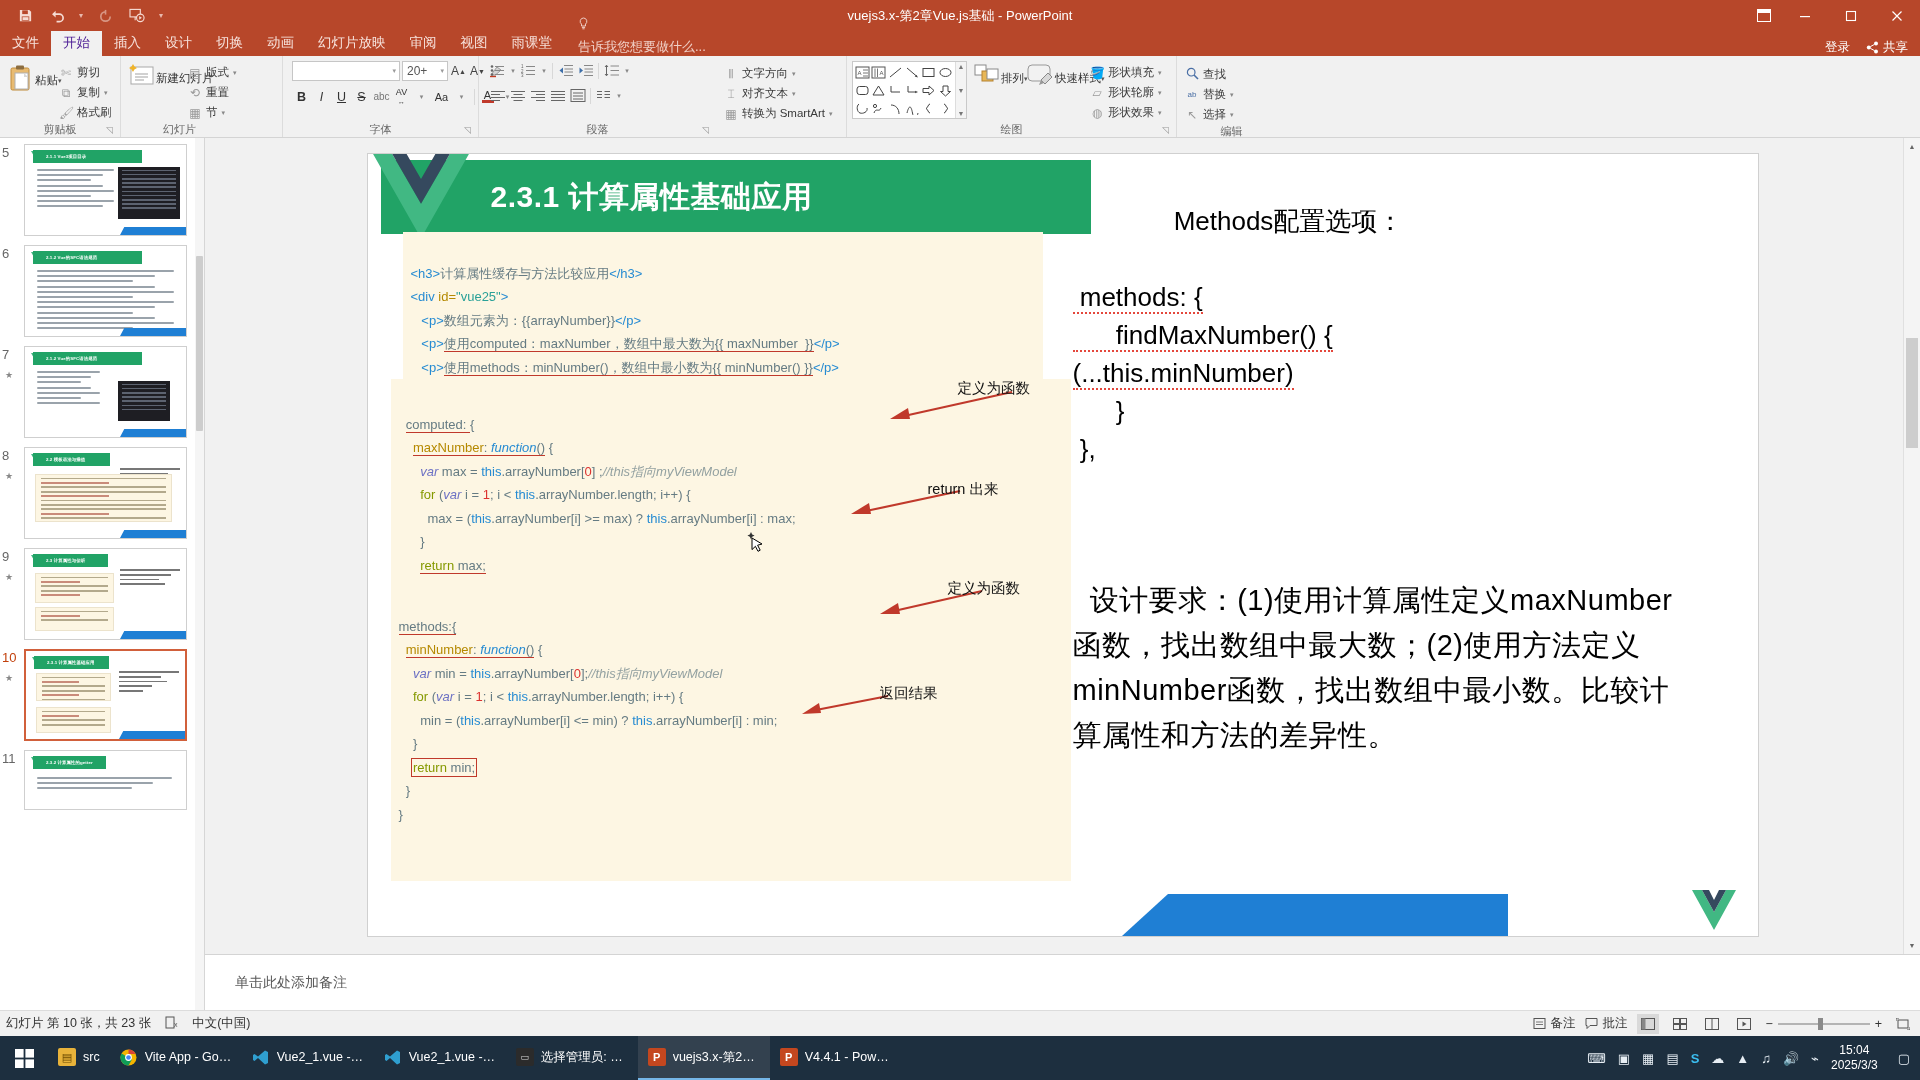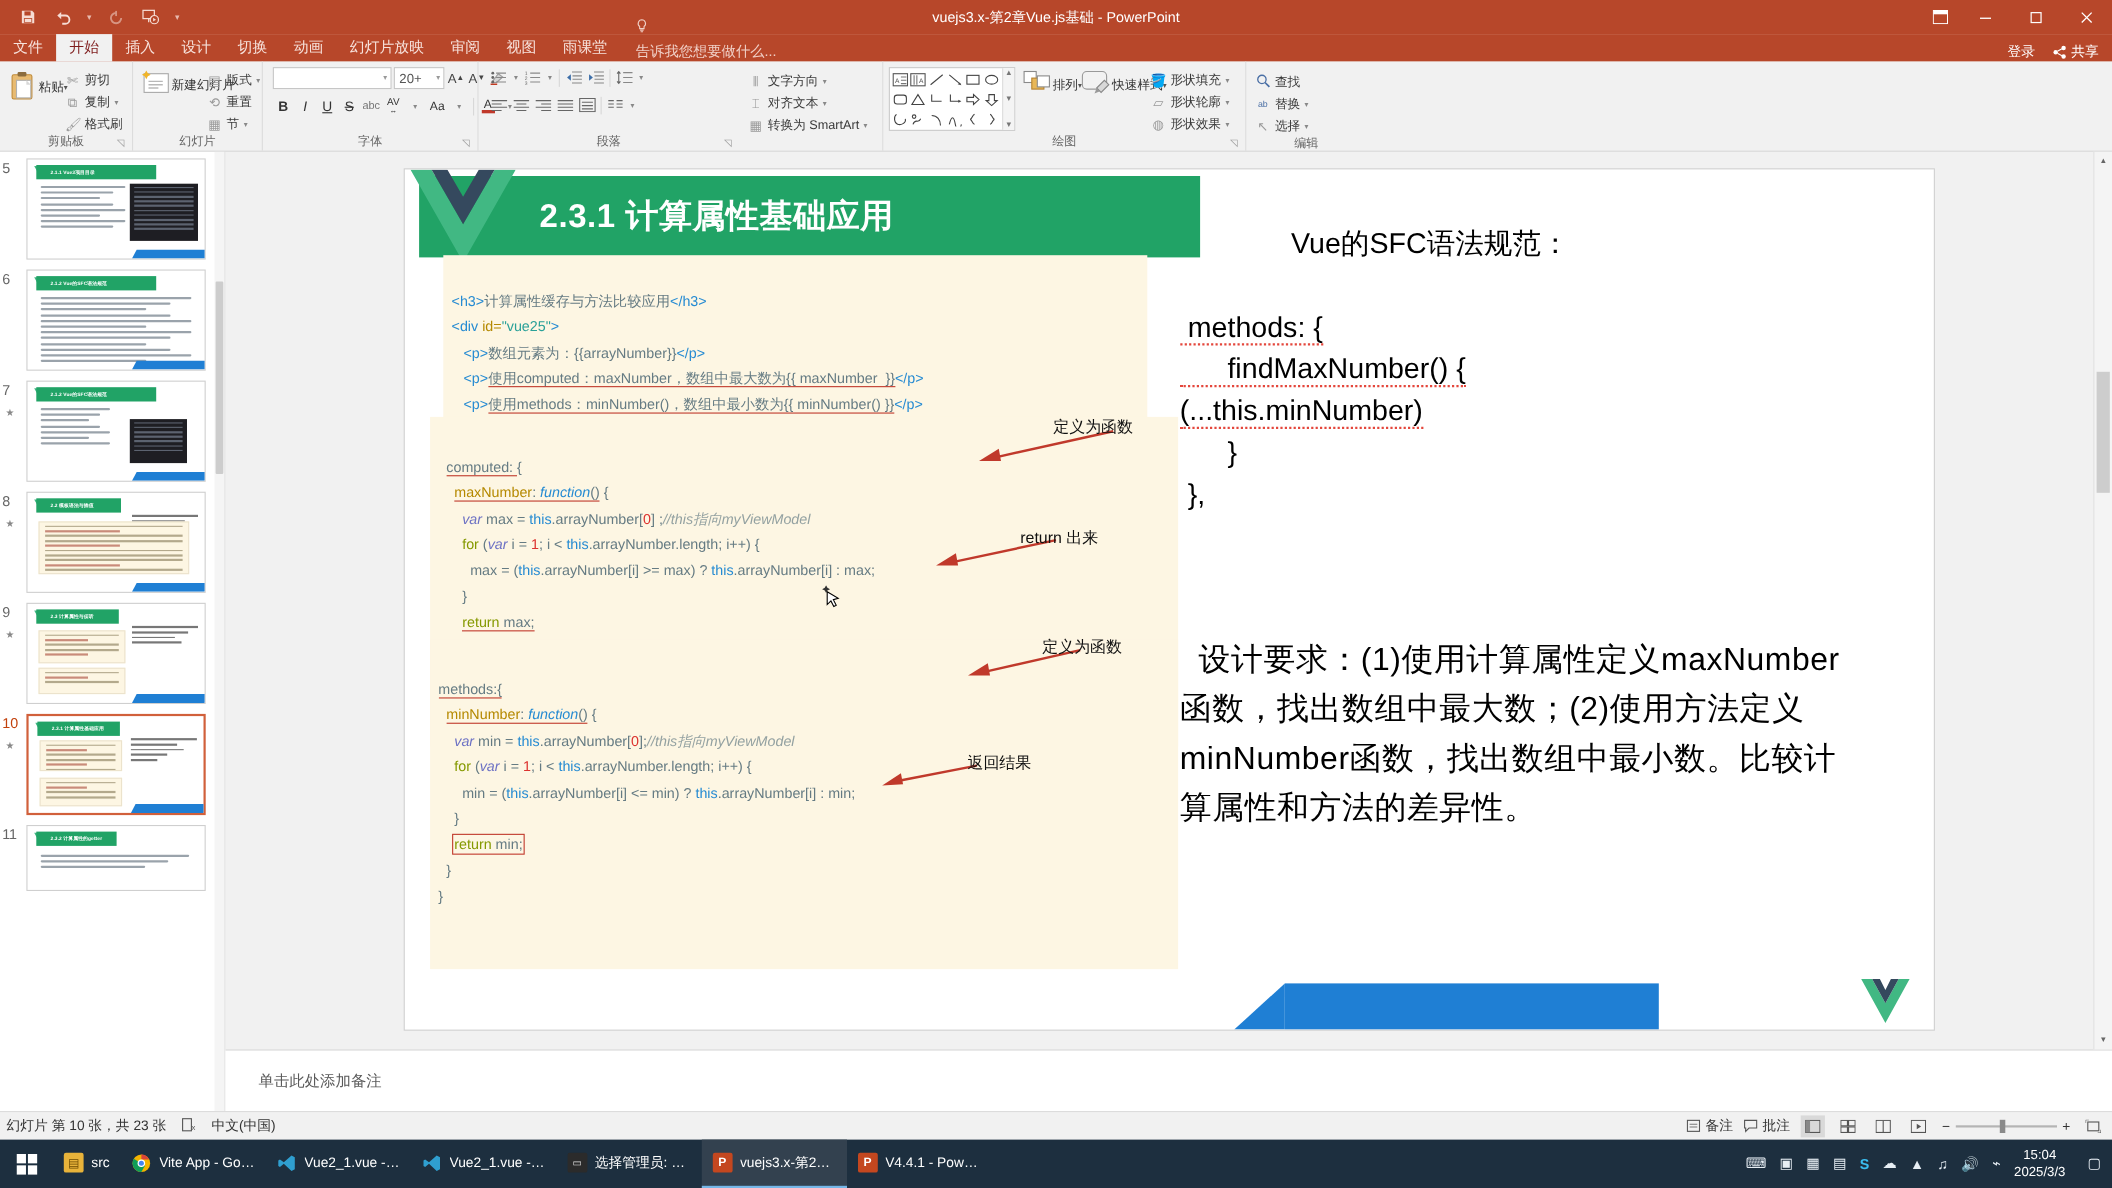--- a/index.html
+++ b/index.html
@@ -31,21 +31,21 @@
   .win-btn { width:46px; height:31px; display:flex; align-items:center; justify-content:center;
     font-size:14px; color:#fff; }
   .win-btn.ribbondisp { width:36px; font-size:13px; }
 
   
   .tabbar { height:25px; background:#b7472a; display:flex; align-items:flex-end; position:relative; flex:none; }
   .tab {
     color:#f7e2dc; font-size:13.5px; padding:3px 12px 4px 12px; height:25px;
     display:flex; align-items:center; white-space:nowrap;
   }
-  .tab.active { background:#f1f1f1; color:#7f1d1d; font-weight:normal; }
+  .tab.active { background:#f1f1f1; color:#4c1d95; font-weight:normal; }
   .tellme { color:#f0cfc6; font-size:13px; display:flex; align-items:flex-start; gap:5px; padding-left:14px;flex-direction:column; }
   .bulb { font-size:13px; }
   .tab-right { margin-left:auto; display:flex; align-items:center; gap:16px; padding-right:12px; color:#fff; font-size:12.5px;}
   .share-ic { display:flex; align-items:center; gap:4px; }
 
   
   .ribbon {
     height:82px; background:#f1f1f1; border-bottom:1px solid #d4d4d4;
     display:flex; align-items:stretch; flex:none; position:relative;
   }
@@ -435,21 +435,21 @@
           <div class="smallbtn">
             <span class="ic">▦</span>
             <span>节</span>
             <span class="ar">▾</span>
           </div>
         </div>
       </div>
       <div class="rgroup-label">幻灯片</div>
     </div>
 
-    <div class="rgroup" style="width:196px;">
+    <div class="rgroup" style="width:196px;margin-left:44px;">
       <div class="rgroup-body" style="flex-direction:column; align-items:flex-start; padding-left:4px;">
         <div class="fontrow1">
           <div class="fontname">
             <span class="ar" style="font-size:7px;color:#999">▾</span>
           </div>
           <div class="fontsize">
             <span>20+</span>
             <span class="ar" style="font-size:7px;color:#999">▾</span>
           </div>
           <div class="sq">A<sup style="font-size:7px">▲</sup></div>
@@ -1089,21 +1089,21 @@
           </svg>
           <div class="anno" style="left:512px;top:530px">返回结果</div>
 
           <svg class="cursor-move" width="22" height="24" viewBox="0 0 22 24">
             <path d="M5 0l1.2 2.4L8.6 3.6 6.2 4.8 5 7.2 3.8 4.8 1.4 3.6 3.8 2.4z" fill="#333"></path>
             <path d="M6 6l10 6-4.4 1.2 2.6 5-2.2 1.1-2.6-5L6 17.6z" fill="#fff" stroke="#000" stroke-width="1"></path>
           </svg>
 
           <div class="rcol">
             <div class="rtext">
-              <span>Vue的SFC语法规范：</span>
+              <span>Methods配置选项：</span>
             </div>
             <div class="rtext"><span class="sq-red"> methods: {</span></div>
             <div class="rtext"><span class="sq-red">      findMaxNumber() {</span></div>
             <div class="rtext"><span class="sq-red">(...this.minNumber)</span></div>
             <div class="rtext"><span>      }</span></div>
             <div class="rtext"><span> },</span></div>
             <div class="rtext req">  设计要求：(1)使用计算属性定义maxNumber函数，找出数组中最大数；(2)使用方法定义minNumber函数，找出数组中最小数。比较计算属性和方法的差异性。</div>
           </div>
 
           <div class="bluebar"></div>

